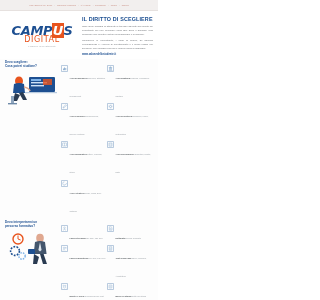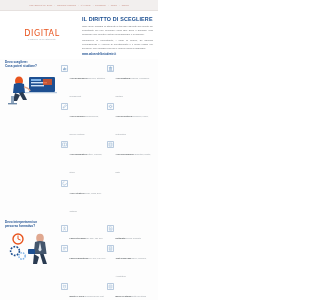--- a/index.html
+++ b/index.html
@@ -103,20 +103,23 @@
     <span class="sep">|</span>
     <span class="nv">DOCENTI</span>
     <span class="sep">|</span>
     <span class="nv">TEST</span>
     <span class="sep">|</span>
     <span class="nv">NEWS</span>
   </div>
 
   <div class="header">
     <div class="logo-col">
+      <div class="logo-campus">
+        <span>CAMP</span><span class="u-hl">U</span><span>S</span>
+      </div>
       <div class="logo-digital">DIGITAL</div>
       <div class="logo-sub">Il Salone dello Studente</div>
     </div>
     <div class="head-col">
       <div class="head-title">IL DIRITTO DI SCEGLIERE</div>
       <div class="head-p">Ogni anno migliaia di studenti si trovano davanti alla scelta più importante del loro percorso: cosa fare dopo il diploma. Una decisione che orienta il futuro professionale e personale.</div>
       <div class="head-p">Conoscere le opportunità, i corsi di laurea, gli sbocchi occupazionali e i servizi di orientamento è il primo passo per scegliere con consapevolezza e senza paura di sbagliare.</div>
       <div class="head-url">www.salonedellostudente.it</div>
     </div>
   </div>

